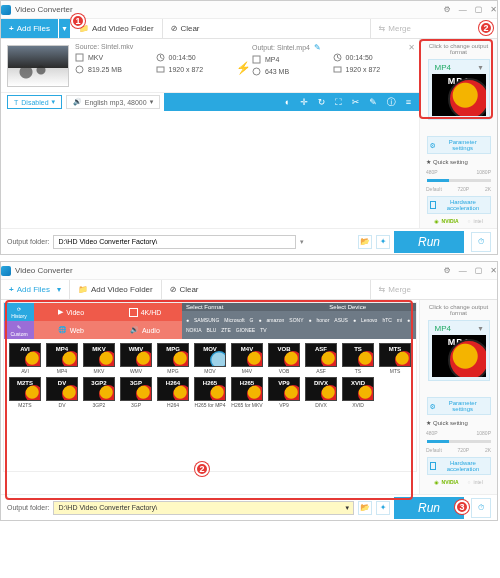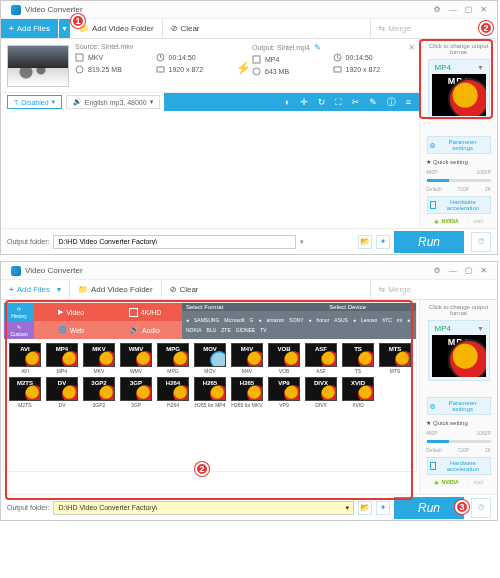--- a/index.html
+++ b/index.html
@@ -1,20 +1,20 @@
 <!DOCTYPE html>
 <html><head>
 <meta charset="utf-8">
 <style>
   * { box-sizing: border-box; margin: 0; padding: 0; font-family: Arial, sans-serif; }
   body { background: #fff; width: 500px; }
   .stack { display: flex; flex-direction: column; gap: 6px; padding: 0; }
 
   .window { border: 1px solid #ccc; background: #fff; font-size: 8px; color: #333; position: relative; width: 498px; }
-  .titlebar { display: flex; align-items: center; height: 18px; padding: 0 10px; background: #fcfcfc; border-bottom: 1px solid #eee; }
+  .titlebar { display: flex; align-items: center; height: 18px; padding: 0 0; background: #fcfcfc; border-bottom: 1px solid #eee; }
   .app-icon { width: 10px; height: 10px; border-radius: 2px; background: linear-gradient(135deg,#2aa8e0,#0f7bbd); margin-right: 4px; }
   .app-title { font-size: 8px; color: #555; flex: 1; }
   .win-ctrl { display: flex; gap: 8px; color: #888; }
 
   .toolbar { display: flex; align-items: center; height: 20px; border-bottom: 1px solid #e3e3e3; }
   .btn { display: flex; align-items: center; height: 100%; padding: 0 8px; font-size: 8px; cursor: pointer; gap: 3px; }
   .btn.primary { background: #2aa8e0; color: #fff; border-right: 1px solid #fff; }
   .btn .plus { font-weight: bold; }
   .btn.icon-btn { color: #444; }
   .btn.sep { border-left: 1px solid #e3e3e3; }

